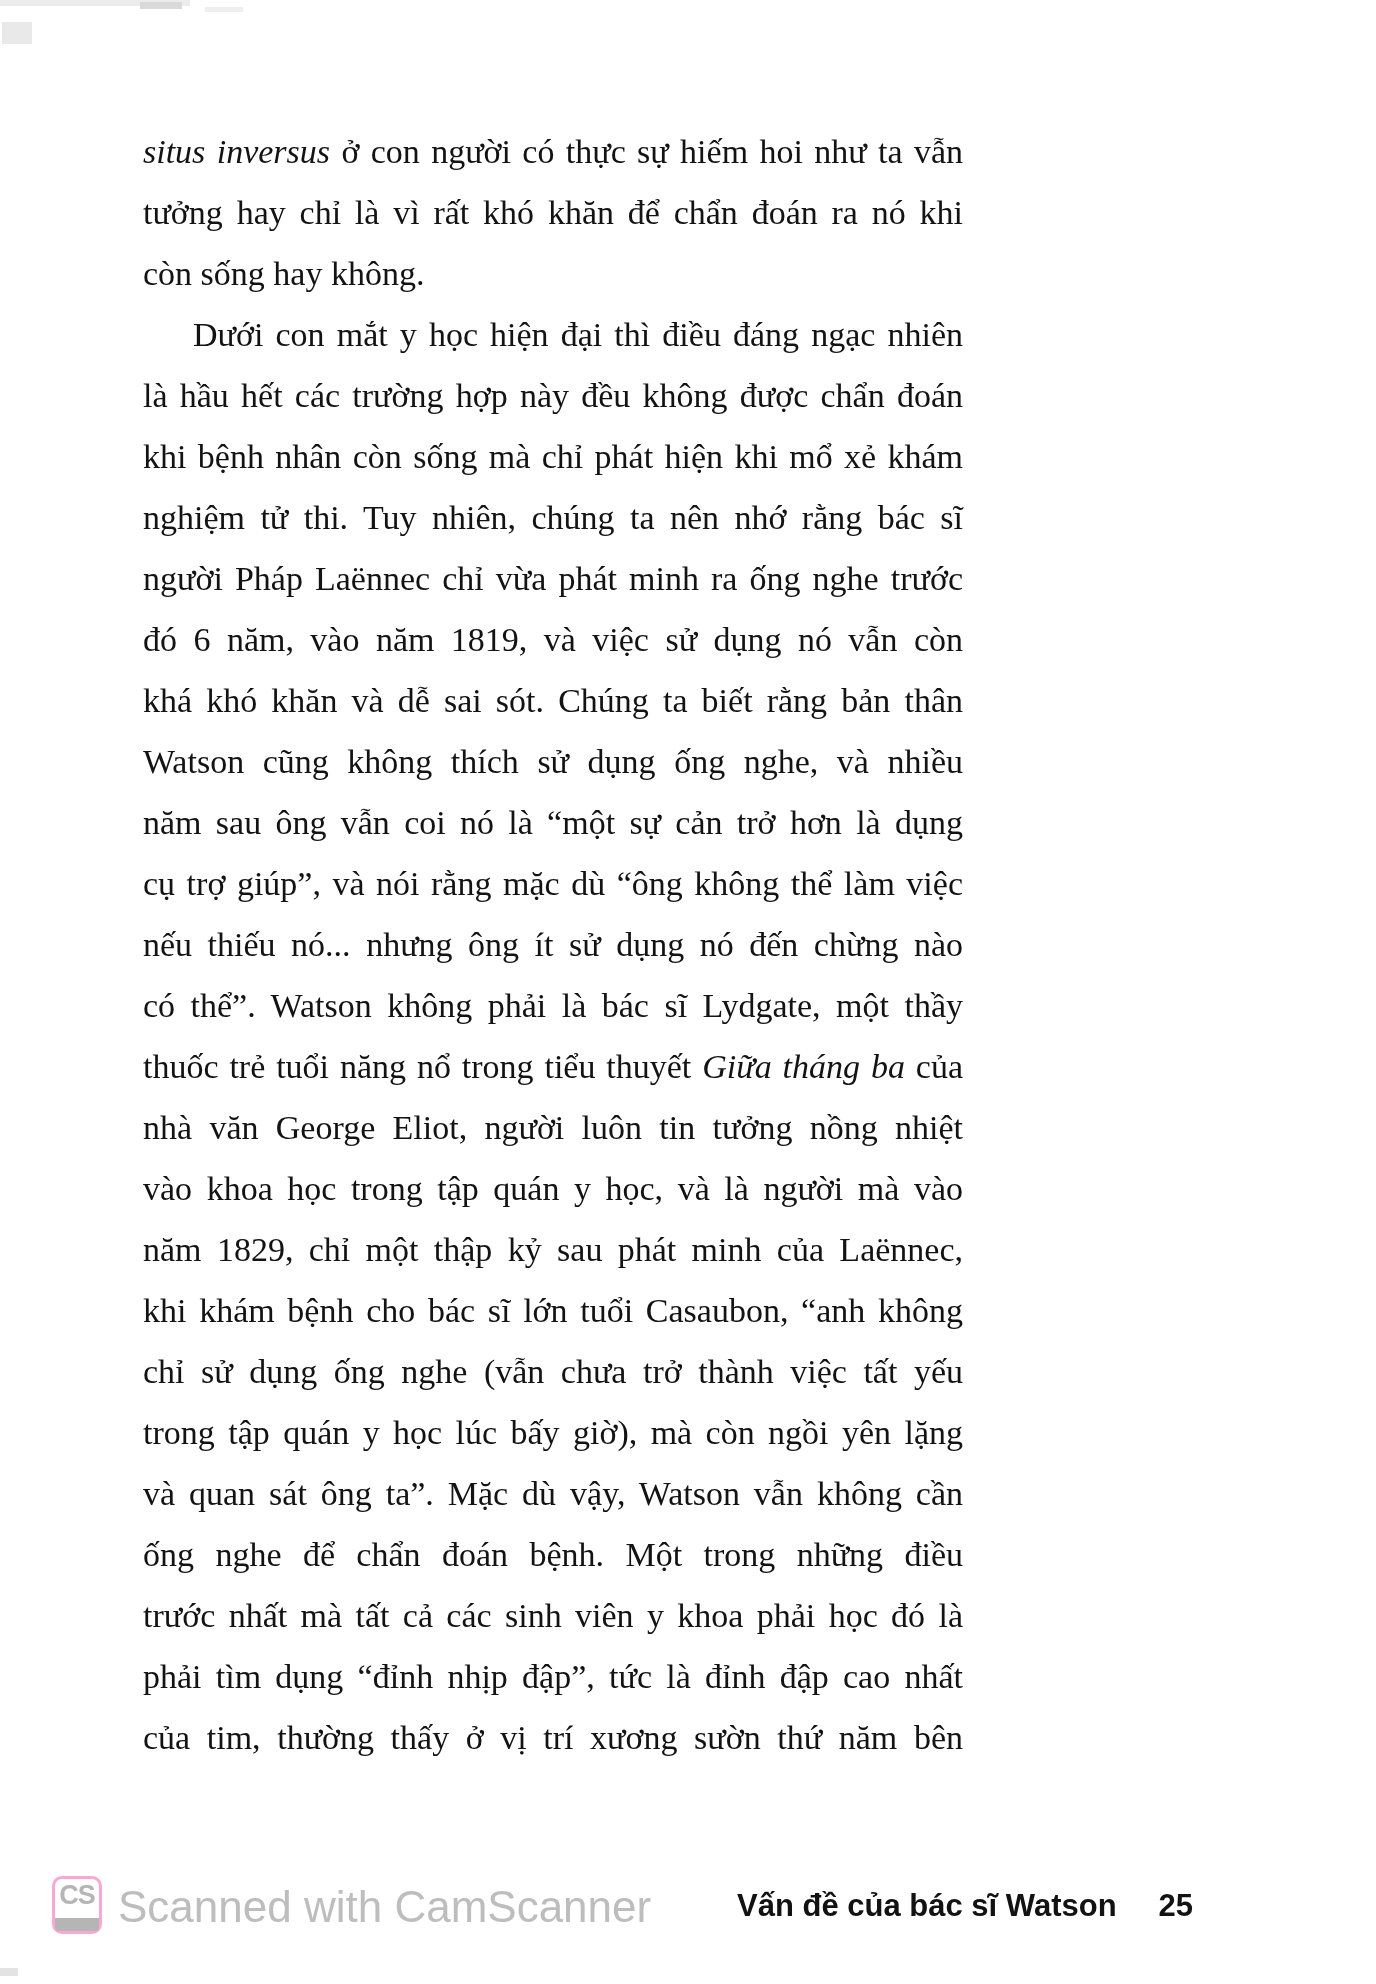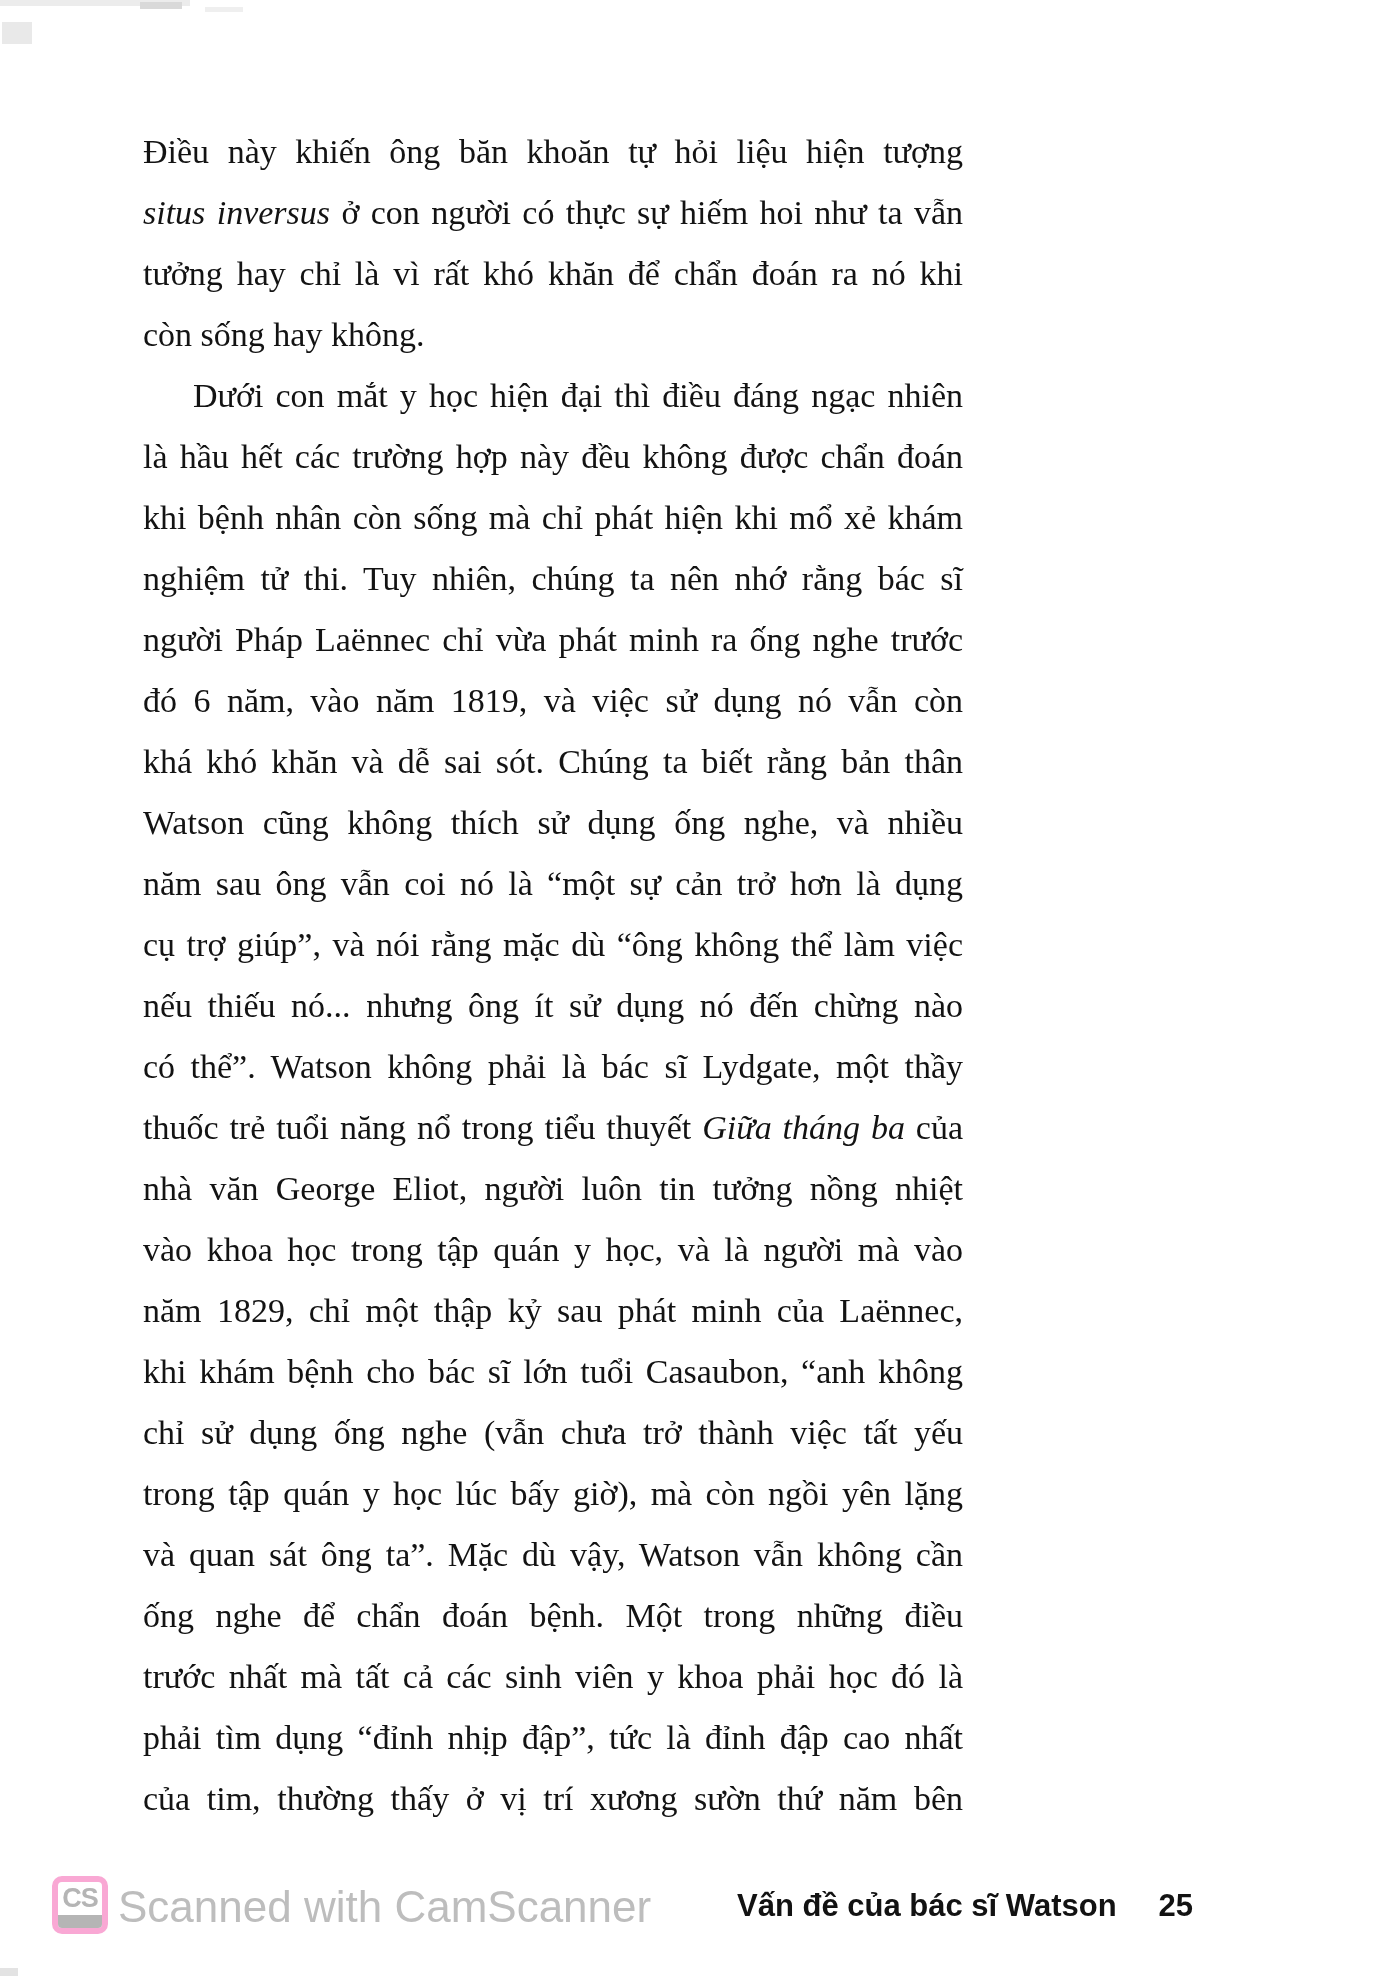--- a/index.html
+++ b/index.html
@@ -29,21 +29,21 @@
   }
   .line { height:61px; white-space:nowrap; }
   .line.j { white-space:normal; text-align:justify; text-align-last:justify; }
   .line.indent { text-indent:50px; }
   .line i { font-style:italic;margin-top:28px; }
 
   
   .cs-logo {
     position:absolute; left:52px; top:1876px;
     width:48px; height:58px;
-    border:6px solid #f9a8d4; border-radius:10px;
+    border:3px solid #f9a8d4; border-radius:10px;
     background:#ffffff; box-sizing:border-box;padding-left:44px;
   }
   .cs-logo .cs-text {
     position:absolute; left:0; right:0; top:1px;
     text-align:center;
     font-family:"Liberation Sans", sans-serif;
     font-weight:bold; font-size:27px; color:#b5b5b5;
     letter-spacing:-1px;
   }
   .cs-logo .cs-bar {
@@ -67,21 +67,20 @@
 
 <div class="page">
 
   <div class="artifact a1"></div>
   <div class="artifact a2"></div>
   <div class="artifact a3"></div>
   <div class="artifact a4"></div>
   <div class="artifact a5"></div>
 
   <div class="text-block" id="text-block">
-      <div class="line j"><span>Điều này khiến ông băn khoăn tự hỏi liệu hiện tượng</span></div>
       <div class="line j"><i>situs inversus</i><span> ở con người có thực sự hiếm hoi như ta vẫn</span></div>
       <div class="line j"><span>tưởng hay chỉ là vì rất khó khăn để chẩn đoán ra nó khi</span></div>
       <div class="line"><span>còn sống hay không.</span></div>
       <div class="line j indent"><span>Dưới con mắt y học hiện đại thì điều đáng ngạc nhiên</span></div>
       <div class="line j"><span>là hầu hết các trường hợp này đều không được chẩn đoán</span></div>
       <div class="line j"><span>khi bệnh nhân còn sống mà chỉ phát hiện khi mổ xẻ khám</span></div>
       <div class="line j"><span>nghiệm tử thi. Tuy nhiên, chúng ta nên nhớ rằng bác sĩ</span></div>
       <div class="line j"><span>người Pháp Laënnec chỉ vừa phát minh ra ống nghe trước</span></div>
       <div class="line j"><span>đó 6 năm, vào năm 1819, và việc sử dụng nó vẫn còn</span></div>
       <div class="line j"><span>khá khó khăn và dễ sai sót. Chúng ta biết rằng bản thân</span></div>

